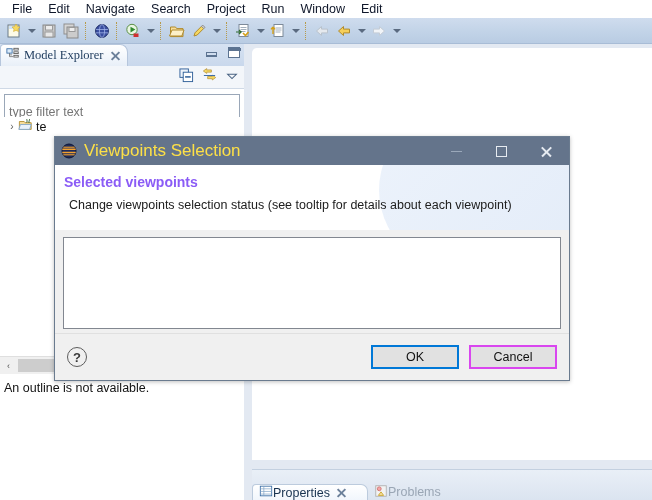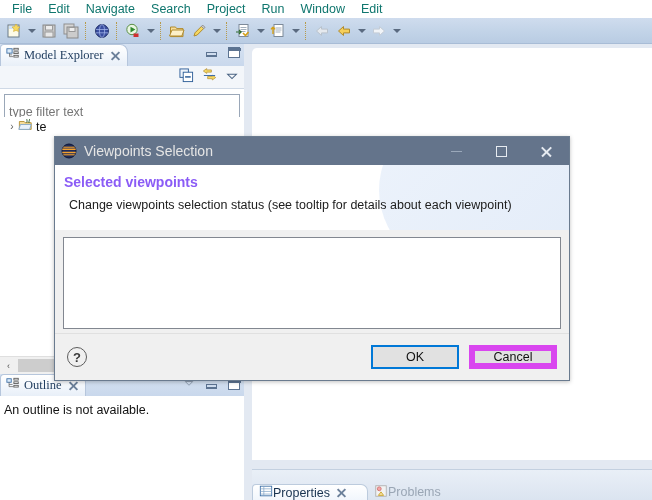--- a/index.html
+++ b/index.html
@@ -21,21 +21,21 @@
   .menubar {
     position: absolute; left: 0; top: 0; width: 652px; height: 18px;
     background: #ffffff;
     display: flex; align-items: center;
     padding-left: 4px;
     box-sizing: border-box;
   }
   .menu-item {
     padding: 1px 8px;
     font-size: 12.5px;
-    color: #0f766e;
+    color: #0f172a;
     white-space: nowrap;
     line-height: 16px;
   }
 
   
   .toolbar {
     position: absolute; left: 0; top: 18px; width: 652px; height: 26px;
     background: linear-gradient(to bottom, #cfdcee 0%, #c3d4e8 50%, #b9cce3 100%);
     border-bottom: 1px solid #a8bcd6;
     display: flex; align-items: center;
@@ -203,21 +203,21 @@
     box-sizing: border-box;
     box-shadow: 0 1px 4px rgba(0,0,0,.25);
   }
   .dlg-title {
     height: 28px; background: #64748b;
     display: flex; align-items: center;
     color: #ffffff;
     position: relative;
   }
   .dlg-title-icon { margin-left: 6px; width: 16px; height: 16px; position: relative; }
-  .dlg-title-text { margin-left: 7px; font-size: 14px; color: #e5e5e5; }
+  .dlg-title-text { margin-left: 7px; font-size: 17px; color: #fde047; }
   .dlg-ctrls { position: absolute; right: 0; top: 0; height: 28px; display: flex; }
   .dlg-ctrl {
     width: 45px; height: 28px; display: flex; align-items: center; justify-content: center;
   }
   .ctrl-min { width: 11px; height: 1px; background: #9aa8ba; }
   .ctrl-max { width: 11px; height: 11px; border: 1.5px solid #e6ebf1; box-sizing: border-box; }
   .ctrl-close { width: 13px; height: 13px; position: relative; }
   .ctrl-close::before, .ctrl-close::after {
     content: ""; position: absolute; left: 0; top: 6px; width: 13px; height: 1.6px; background: #e6ebf1;
   }
@@ -266,21 +266,21 @@
     margin-left: 12px; width: 20px; height: 20px; border-radius: 50%;
     border: 1.4px solid #5d5d5d; color: #3a3a3a;
     display: flex; align-items: center; justify-content: center;
     font-size: 13px; font-weight: bold;
     box-sizing: border-box;
   }
   .dlg-btns { margin-left: auto; margin-right: 12px; display: flex; gap: 10px; justify-content: space-between; }
   .dlg-btn {
     min-width: 88px; height: 24px;
     background: #e1e1e1;
-    border: 6px solid #d946ef;
+    border: 2px solid #d946ef;
     font-family: "Liberation Sans", sans-serif; font-size: 12.5px;
     color: #111; display: flex; align-items: center; justify-content: center;
     box-sizing: border-box;
   }
   .dlg-btn.default {
     border: 2px solid #0078d7;
   }
 </style>
 </head>
 <body>
@@ -472,44 +472,20 @@
           </div>
         </div>
 
         <div class="hscroll">
           <div class="hscroll-arrow">‹</div>
           <div class="hscroll-thumb"></div>
         </div>
       </div>
 
       <div class="outline-view">
-        <div class="view-tabbar">
-          <div class="view-tab">
-            <span>
-              <svg width="14" height="14" viewBox="0 0 16 16">
-                <rect x="1" y="2" width="5" height="4" fill="#dcecfb" stroke="#3b6ea5"></rect>
-                <rect x="9" y="1.5" width="5" height="2" fill="#ffffff" stroke="#5a5a5a"></rect>
-                <rect x="9" y="5.5" width="5" height="2" fill="#ffffff" stroke="#5a5a5a"></rect>
-                <rect x="9" y="9.5" width="5" height="2" fill="#ffffff" stroke="#5a5a5a"></rect>
-                <path d="M3.5 6 v5 h5 M3.5 8.5 h4" stroke="#5a5a5a" fill="none" stroke-width=".8"></path>
-              </svg>
-            </span>
-            <span class="tab-label">Outline</span>
-            <span class="tab-close"></span>
-          </div>
-          <div class="view-winbtns">
-            <span>
-              <svg width="12" height="12" viewBox="0 0 16 16">
-                <path d="M3 6 h10 l-5 5 z" fill="none" stroke="#8a99ab" stroke-width="1.2"></path>
-              </svg>
-            </span>
-            <span class="wb-min"></span>
-            <span class="wb-max"></span>
-          </div>
-        </div>
         <div class="outline-text">An outline is not available.</div>
       </div>
     </div>
 
     <div class="editor-area">
       <div class="editor-canvas"></div>
 
       <div class="bottom-tabbar">
         <div class="bt-tab active">
           <span>

